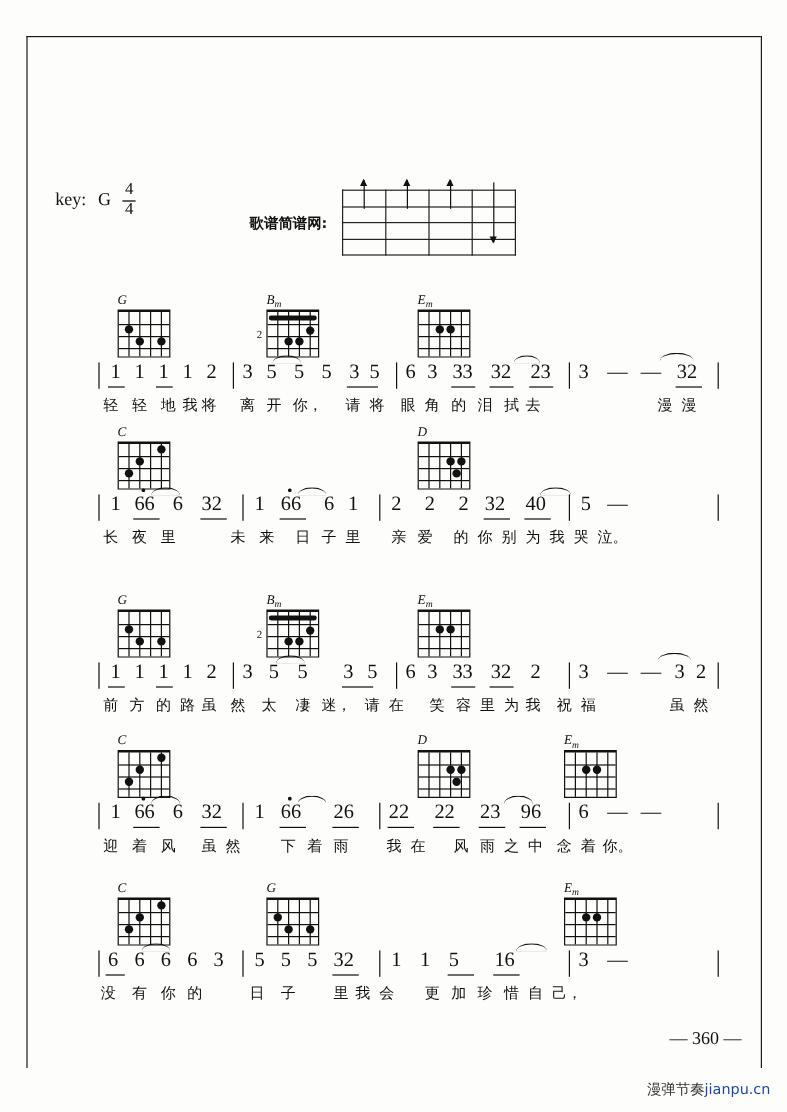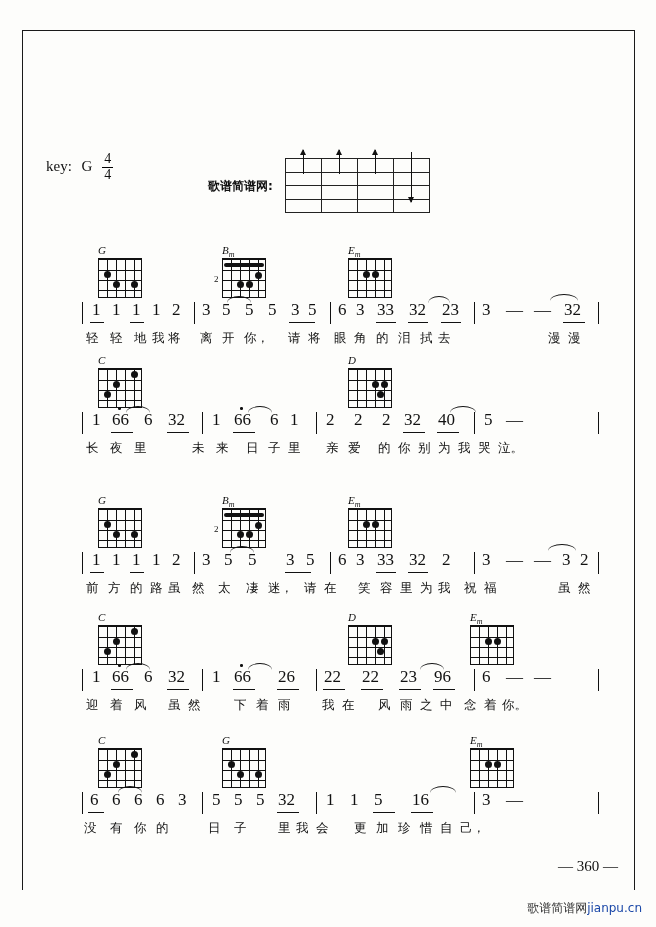--- a/index.html
+++ b/index.html
@@ -767,15 +767,15 @@
       <span class="w" style="left:316px;">珍</span>
       <span class="w" style="left:338px;">惜</span>
       <span class="w" style="left:358px;">自</span>
       <span class="w" style="left:378px;">己，</span>
     </div>
   </div>
 
   <div class="pagenum">— 360 —</div>
 
   <div class="site">
-    <span>歌谱简谱网</span><span class="dom">jianpu.cn</span>
+    <span>漫弹节奏</span><span class="dom">jianpu.cn</span>
   </div>
 </div>
 
 </body></html>

